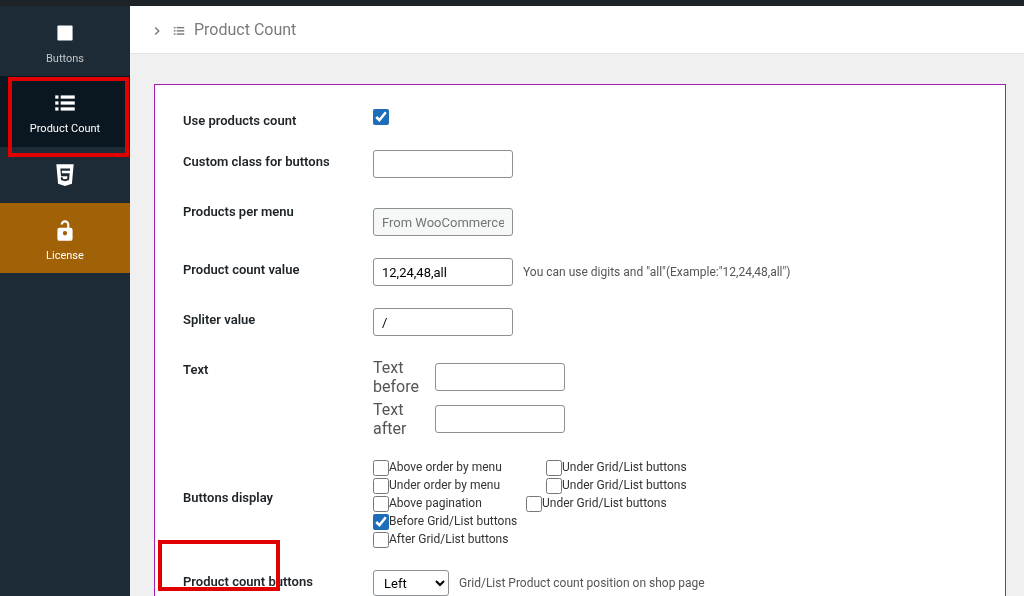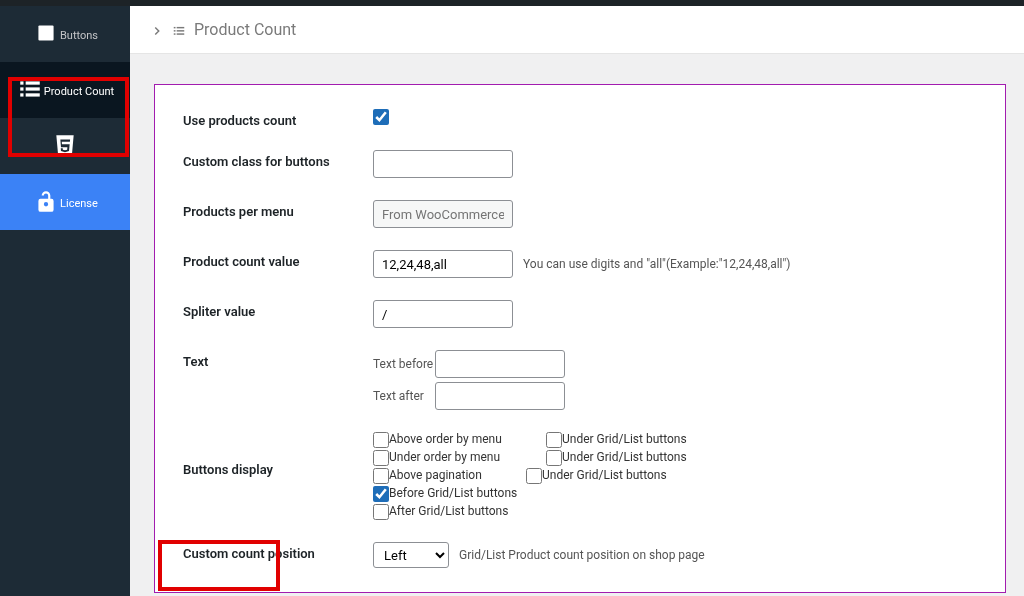--- a/index.html
+++ b/index.html
@@ -1,45 +1,45 @@
 <!DOCTYPE html>
 <html><head>
 <meta charset="utf-8">
 <style>
 * { margin: 0; padding: 0; box-sizing: border-box; font-family: -apple-system, BlinkMacSystemFont, "Segoe UI", Roboto, sans-serif; }
 body { background: #f0f0f1; overflow: hidden; }
 .wrap { display: flex; width: 1024px; height: 596px; position: relative; }
 .topbar { position: absolute; top: 0; left: 0; right: 0; height: 6px; background: #1d2327; z-index: 10; }
 .sidebar { width: 130px; background: #1d2b36; height: 100%; padding-top: 6px; }
-.sb-item { display: flex; flex-direction: row; align-items: center; justify-content: center; padding: 14px 8px 10px; color: #c3c4c7; font-size: 11px; cursor: pointer; position: relative; }
+.sb-item { display: flex; flex-direction: column; align-items: center; justify-content: center; padding: 14px 8px 10px; color: #c3c4c7; font-size: 11px; cursor: pointer; position: relative; }
 .sb-item.active { background: #0a1620; }
-.sb-item.license { background: #3b82f6; color: #fff; }
+.sb-item.license { background: #a16207; color: #fff; }
 .sb-icon { width: 28px; height: 26px; margin-bottom: 6px; display: flex; align-items: center; justify-content: center; }
 .sb-icon svg { width: 28px; height: 26px; fill: #fff; }
 .sb-label { color: #c3c4c7; font-size: 11px; text-align: center; line-height: 1.3; }
 .sb-item.license .sb-label { color: #fff; }
 .sb-item.active .sb-label { color: #fff; }
 .hilite { position: absolute; border: 4px solid #e10000; pointer-events: none; z-index: 20; }
 .hilite-sb { top: 77px; left: 8px; width: 121px; height: 80px; }
 .hilite-btn { top: 540px; left: 158px; width: 122px; height: 51px; }
 .main { flex: 1; background: #f0f0f1; padding-top: 6px; display: flex; flex-direction: column; }
 .crumb { padding: 14px 20px; background: #fff; border-bottom: 1px solid #e5e5e5; font-size: 16px; color: #7a7a7a; display: flex; align-items: center; gap: 8px; }
 .crumb-icon { width: 14px; height: 14px; }
 .crumb-icon svg { width: 14px; height: 14px; fill: #7a7a7a; }
 .content-box { margin: 30px 18px 0 24px; background: #fff; padding: 24px 28px; border: 1px solid #a21caf; }
 .row { display: flex; align-items: flex-start; margin-bottom: 22px; }
 .row-label { width: 190px; font-size: 13px; font-weight: 600; color: #1d2327; padding-top: 4px; }
 .row-field { flex: 1; display: flex; align-items: center; gap: 10px; flex-wrap: wrap; }
 .txtin { height: 28px; border: 1px solid #8c8f94; border-radius: 3px; padding: 0 8px; font-size: 13px; width: 140px; }
-.txtin.readonly { background: #f6f7f7; color: #8c8f94; }
+.txtin.readonly { background: #f6f7f7; color: #8c8f94; margin-top: 8px; }
 .hint { font-size: 12px; color: #555; }
 .cbx { width: 16px; height: 16px; accent-color: #1e6db8; }
 .text-grp { display: flex; flex-direction: column; gap: 4px; }
 .text-line { display: flex; align-items: center; }
-.text-lab { font-size: 12px; color: #555; width: 62px; }
+.text-lab { font-size: 16px; color: #555; width: 62px; }
 .text-line .txtin { width: 130px; margin-left: 0; }
 .cb-grid { display: flex; flex-direction: column; gap: 2px; }
 .cb-row { display: flex; gap: 28px; }
 .cb-item { display: flex; align-items: flex-start; font-size: 12px; color: #333; min-width: 145px; }
 .sel { height: 26px; border: 1px solid #8c8f94; border-radius: 3px; padding: 0 6px; font-size: 13px; width: 76px; background: #fff; }
 </style>
 </head>
 <body>
 <div class="wrap">
 <div class="topbar"></div>
@@ -200,21 +200,21 @@
             <label class="cb-item">
                   <input type="checkbox" class="cbx" style="">
                   <span>After Grid/List buttons</span>
                 </label>
           </div>
         </div>
       </div>
     </div>
 
     <div class="row" style="margin-bottom:0">
-      <div class="row-label">Custom count position</div>
+      <div class="row-label">Product count buttons</div>
       <div class="row-field">
         <select class="sel"><option>Left</option></select>
         <span class="hint">Grid/List Product count position on shop page</span>
       </div>
     </div>
 
   </div>
 
 </div>
 

